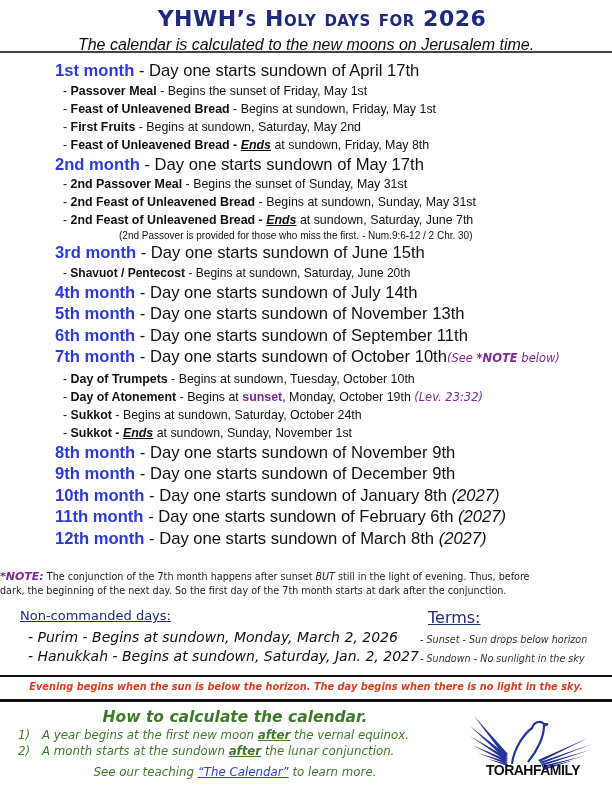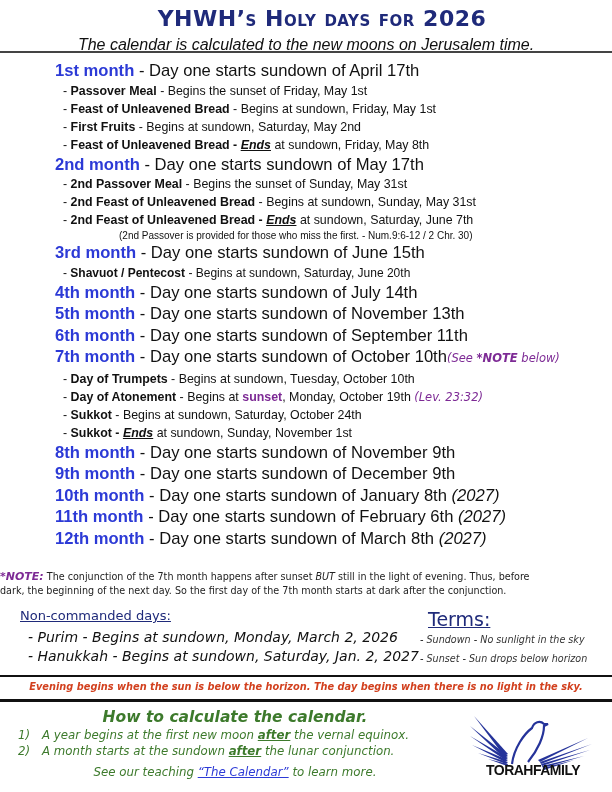--- a/index.html
+++ b/index.html
@@ -22,21 +22,21 @@
   .lev { color: #7d2a95; font-style: italic; font-family: "DejaVu Sans", sans-serif; font-size: 11.5px; }
   .see-note { color: #7d2a95; font-style: italic; font-family: "DejaVu Sans", sans-serif; font-size: 11.5px; }
   .see-note b { font-style: italic; }
   .year-tag { font-style: italic; }
 
   .note-block { position: absolute; top: 570px; left: 0; width: 564px; text-align: left; font-family: "DejaVu Sans", sans-serif; font-size: 9.6px; line-height: 14px; color: #222; }
   .note-block .note-label { color: #7d2a95; font-weight: bold; font-style: italic; font-size: 11px; }
 
   .noncmd-title { position: absolute; top: 608px; left: 20px; font-family: "DejaVu Sans", sans-serif; font-size: 13px; color: #1f2a7a; text-decoration: underline; }
   .noncmd-list { position: absolute; top: 628px; left: 28px; font-family: "DejaVu Sans", sans-serif; font-style: italic; font-size: 14px; line-height: 19px; color: #111; }
-  .terms-title { position: absolute; top: 608px; left: 428px; font-family: "DejaVu Sans", sans-serif; font-size: 19px; color: #1f2a7a; text-decoration: underline; }
+  .terms-title { position: absolute; top: 608px; left: 428px; font-family: "DejaVu Sans", sans-serif; font-size: 16px; color: #1f2a7a; text-decoration: underline; }
   .terms-list { position: absolute; top: 630px; left: 420px; font-family: "DejaVu Sans", sans-serif; font-style: italic; font-size: 9.6px; line-height: 19px; color: #333; }
 
   .hr-mid1 { position: absolute; top: 675px; left: 0; width: 612px; border-top: 2px solid #111; }
   .evening { position: absolute; top: 681px; left: 0; width: 612px; text-align: center; font-family: "DejaVu Sans", sans-serif; font-weight: bold; font-style: italic; font-size: 9.8px; color: #d2401e; }
   .hr-mid2 { position: absolute; top: 699px; left: 0; width: 612px; border-top: 3px solid #111; }
 
   .howto-title { position: absolute; top: 708px; left: 0; width: 470px; text-align: center; font-family: "DejaVu Sans", sans-serif; font-weight: bold; font-style: italic; font-size: 15.5px; color: #3d7a2c; }
   .howto-list { position: absolute; top: 727px; left: 18px; font-family: "DejaVu Sans", sans-serif; font-style: italic; font-size: 11.8px; line-height: 16px; color: #3d7a2c; }
   .howto-list .num { display: inline-block; width: 24px; }
   .howto-list .after { font-weight: bold; text-decoration: underline; }
@@ -93,22 +93,22 @@
 </div>
 
 <div class="noncmd-title">Non-commanded days:</div>
 <div class="noncmd-list">
   <div>- Purim - Begins at sundown, Monday, March 2, 2026</div>
   <div>- Hanukkah - Begins at sundown, Saturday, Jan. 2, 2027</div>
 </div>
 
 <div class="terms-title">Terms:</div>
 <div class="terms-list">
+  <div>- Sunset - Sun drops below horizon</div>
   <div>- Sundown - No sunlight in the sky</div>
-  <div>- Sunset - Sun drops below horizon</div>
 </div>
 
 <div class="hr-mid1"></div>
 <div class="evening">Evening begins when the sun is below the horizon.  The day begins when there is no light in the sky.</div>
 <div class="hr-mid2"></div>
 
 <div class="howto-title">How to calculate the calendar.</div>
 <div class="howto-list">
   <div><span class="num">1)</span><span>A year begins at the first new moon </span><span class="after">after</span><span> the vernal equinox.</span></div>
   <div><span class="num">2)</span><span>A month starts at the sundown </span><span class="after">after</span><span> the lunar conjunction.</span></div>

